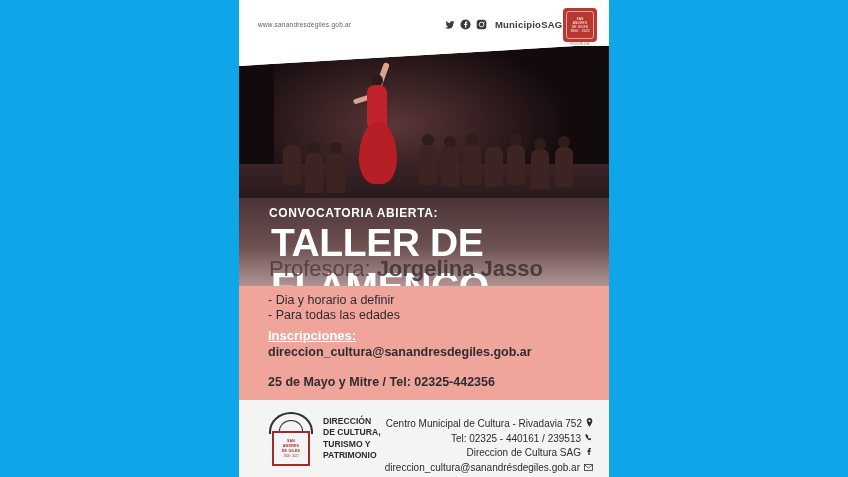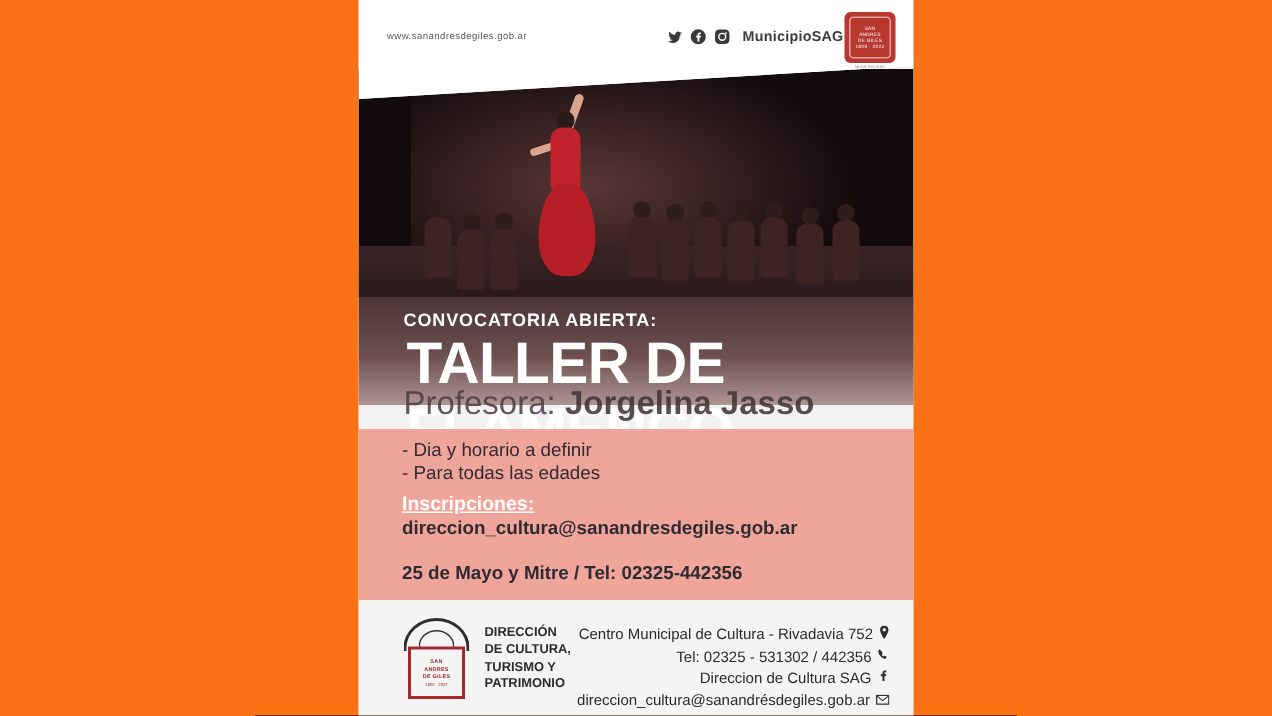--- a/index.html
+++ b/index.html
@@ -1,17 +1,17 @@
 <!DOCTYPE html>
 <html><head>
 <meta charset="utf-8">
 <style>
   html,body{margin:0;padding:0;background:#000;}
   body{width:848px;height:477px;overflow:hidden;font-family:"Liberation Sans",sans-serif;}
-  .stage{position:relative;width:848px;height:477px;background:#f97316;}
+  .stage{position:relative;width:848px;height:477px;background:#0ea5e9;}
   .poster{position:absolute;left:239px;top:0;width:370px;height:477px;background:#f2f2f2;overflow:hidden;}
 
   
   .header{position:absolute;left:0;top:0;width:370px;height:56px;background:#ffffff;z-index:6;}
   .header-diag{position:absolute;left:0;top:40px;width:370px;height:26px;background:#ffffff;
     clip-path:polygon(0 0,370px 0,370px 4px,0 26px);z-index:6;}
   .site-url{position:absolute;left:19px;top:21px;font-size:6.4px;color:#5b5b5b;letter-spacing:.3px;}
   .social{position:absolute;left:205px;top:19px;display:flex;align-items:center;gap:5px;}
   .social svg{display:block;}
   .muni-label{font-size:9.5px;font-weight:bold;color:#3b3b3b;letter-spacing:.2px;margin-left:3px;}
@@ -39,21 +39,21 @@
   .dancer .torso{position:absolute;left:10px;top:11px;width:20px;height:42px;background:#c0232b;
     border-radius:8px 8px 4px 4px;}
   .dancer .skirt{position:absolute;left:2px;top:48px;width:38px;height:62px;background:#b71f26;
     border-radius:46% 46% 40% 40%/60% 60% 40% 40%;}
   .chorus{position:absolute;left:0;bottom:12px;width:370px;height:74px;}
   .ch{position:absolute;bottom:0;width:22px;height:50px;}
   .ch i{position:absolute;left:5px;top:0;width:12px;height:12px;border-radius:50%;background:#2e1d1a;}
   .ch b{position:absolute;left:2px;top:11px;width:18px;height:40px;background:#3d2422;border-radius:7px 7px 2px 2px;}
 
   
-  .titleband{position:absolute;left:0;top:198px;width:370px;height:72px;
+  .titleband{position:absolute;left:0;top:198px;width:370px;height:88px;
     background:linear-gradient(180deg,rgba(60,36,38,.92) 0%,rgba(95,62,63,.9) 55%,rgba(150,112,110,.72) 100%);padding-left:47px;}
   .kicker{position:absolute;left:30px;top:8px;font-size:12px;font-weight:bold;color:#ffffff;letter-spacing:.6px;}
   .title{position:absolute;left:32px;top:23px;font-size:39px;font-weight:bold;color:#ffffff;letter-spacing:-.4px;}
   .teacher{position:absolute;left:30px;top:58px;font-size:22px;color:#4a3c42;opacity:.85;}
   .teacher b{color:#3d3136;font-weight:bold;}
 
   
   .info{position:absolute;left:0;top:286px;width:401px;height:114px;background:#f0a59b;text-align:center;}
   .info .li{position:absolute;left:29px;font-size:12.5px;color:#2f2b33;}
   .li1{top:7px;} .li2{top:22px;}
@@ -215,21 +215,21 @@
       <div class="contact">
         <div class="row">
           <span>Centro Municipal de Cultura - Rivadavia 752</span>
           <span>
             <svg width="7" height="9" viewBox="0 0 12 16">
                 <path fill="#2b2b2b" d="M6 0C3.2 0 1 2.2 1 5c0 3.8 5 11 5 11s5-7.2 5-11c0-2.8-2.2-5-5-5zm0 7a2 2 0 1 1 0-4 2 2 0 0 1 0 4z"></path>
               </svg>
           </span>
         </div>
         <div class="row">
-          <span>Tel: 02325 - 531302 / 442356</span>
+          <span>Tel: 02325 - 440161 / 239513</span>
           <span>
             <svg width="8" height="9" viewBox="0 0 16 16">
                 <path fill="#2b2b2b" d="M3 1c-.7 0-1.4.5-1.8 1.2C.6 3.7 1.3 6.6 3.6 9.4c2.3 2.8 5 4.2 6.6 3.9.9-.2 1.6-.9 1.8-1.7l.3-1.1-3-1.3-1 1.2c-1-.4-2-1.4-2.7-2.5l1.3-.9L5.6 3.8z"></path>
               </svg>
           </span>
         </div>
         <div class="row">
           <span>Direccion de Cultura SAG</span>
           <span>
             <svg width="8" height="9" viewBox="0 0 16 16">

